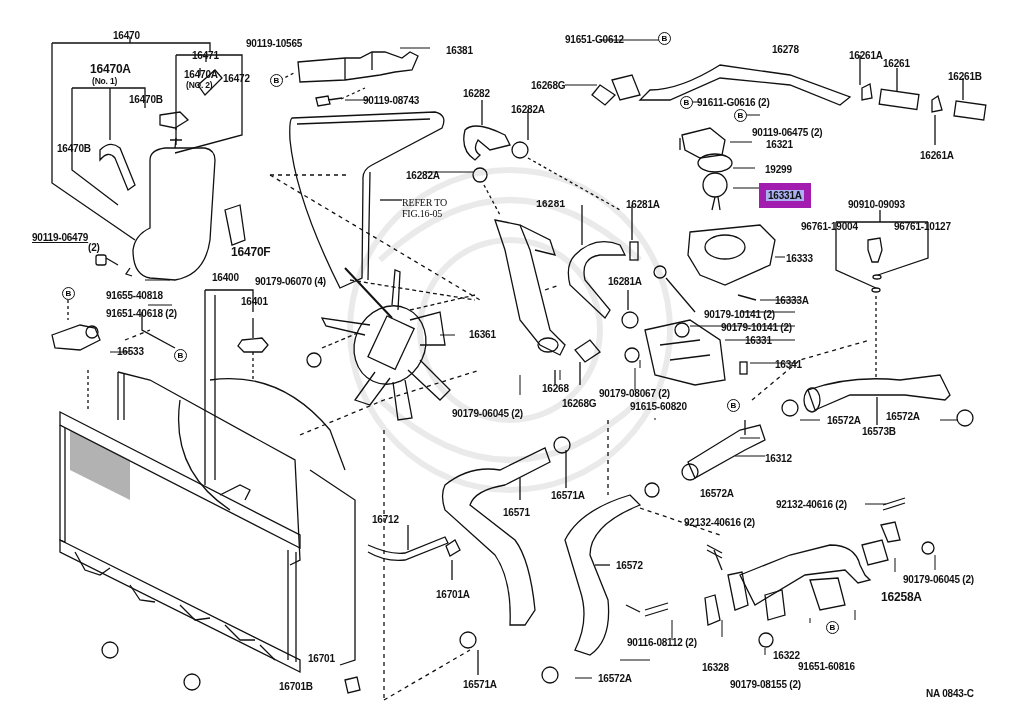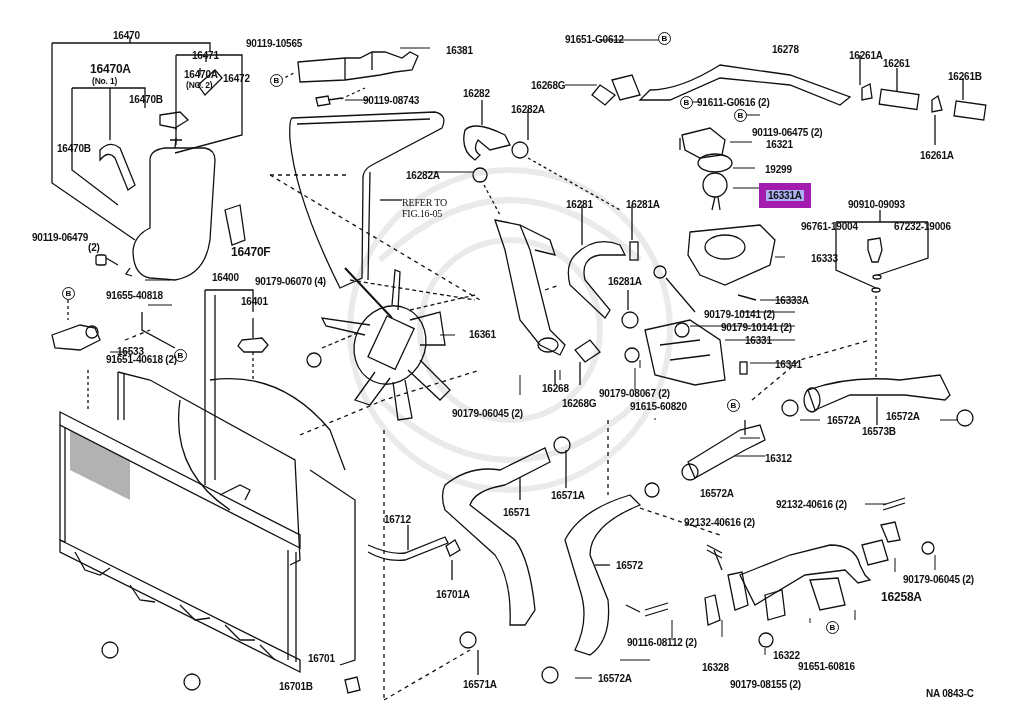--- a/index.html
+++ b/index.html
@@ -273,21 +273,21 @@
 <span class="lbl" style="left:113px;top:30px;">16470</span>
 <span class="lbl" style="left:192px;top:50px;text-align:right;">16471</span>
 <span class="lbl big" style="left:90px;top:64px;">16470A</span>
 <span class="lbl small" style="left:92px;top:76px;">(No. 1)</span>
 <span class="lbl" style="left:184px;top:69px;">16470A</span>
 <span class="lbl small" style="left:186px;top:80px;">(NO. 2)</span>
 <span class="lbl" style="left:223px;top:73px;">16472</span>
 <span class="lbl" style="left:129px;top:94px;">16470B</span>
 <span class="lbl" style="left:57px;top:143px;">16470B</span>
 <span class="lbl big" style="left:231px;top:247px;">16470F</span>
-<span class="lbl" style="left:32px;top:232px;">90119-06479</span>
+<span class="lbl" style="left:32px;top:232px;text-decoration:underline;">90119-06479</span>
 <span class="lbl" style="left:88px;top:242px;">(2)</span>
 
 <span class="lbl" style="left:246px;top:38px;">90119-10565</span>
 <span class="lbl" style="left:446px;top:45px;">16381</span>
 <span class="lbl" style="left:363px;top:95px;">90119-08743</span>
 <span class="lbl" style="left:463px;top:88px;">16282</span>
 <span class="lbl" style="left:511px;top:104px;">16282A</span>
 <span class="lbl" style="left:406px;top:170px;">16282A</span>
 <span class="lbl ref" style="left:402px;top:197px;">REFER TO</span>
 <span class="lbl ref" style="left:402px;top:208px;">FIG.16-05</span>
@@ -299,34 +299,34 @@
 <span class="lbl" style="left:752px;top:111px;margin-top:16px;">90119-06475 (2)</span>
 <span class="lbl" style="left:766px;top:139px;">16321</span>
 <span class="lbl" style="left:765px;top:164px;">19299</span>
 <span class="lbl hl" style="left: 759px; top: 183px; background: rgb(170, 176, 240);">16331A</span>
 <span class="lbl" style="left:849px;top:50px;">16261A</span>
 <span class="lbl" style="left:883px;top:58px;">16261</span>
 <span class="lbl" style="left:948px;top:71px;">16261B</span>
 <span class="lbl" style="left:920px;top:150px;">16261A</span>
 <span class="lbl" style="left:848px;top:199px;">90910-09093</span>
 <span class="lbl" style="left:801px;top:221px;">96761-19004</span>
-<span class="lbl" style="left:894px;top:221px;">67232-19006</span>
-
-<span class="lbl" style="left:566px;top:199px;">16281</span>
+<span class="lbl" style="left:894px;top:221px;">96761-10127</span>
+
+<span class="lbl" style="left:536px;top:199px;font-family:Liberation Mono, monospace;">16281</span>
 <span class="lbl" style="left:626px;top:199px;">16281A</span>
 <span class="lbl" style="left:608px;top:276px;">16281A</span>
-<span class="lbl" style="left:811px;top:253px;">16333</span>
+<span class="lbl" style="left:786px;top:253px;">16333</span>
 <span class="lbl" style="left:775px;top:295px;text-align:center;">16333A</span>
 <span class="lbl" style="left:704px;top:309px;">90179-10141 (2)</span>
 <span class="lbl" style="left:721px;top:322px;">90179-10141 (2)</span>
 <span class="lbl" style="left:745px;top:335px;">16331</span>
 <span class="lbl" style="left:775px;top:359px;">16341</span>
 
 <span class="lbl" style="left:106px;top:290px;">91655-40818</span>
-<span class="lbl" style="left:106px;top:308px;margin-top:46px;">91651-40618 (2)</span>
+<span class="lbl" style="left:106px;top:308px;">91651-40618 (2)</span>
 <span class="lbl" style="left:117px;top:346px;">16533</span>
 <span class="lbl" style="left:212px;top:272px;">16400</span>
 <span class="lbl" style="left:241px;top:296px;">16401</span>
 <span class="lbl" style="left:255px;top:276px;">90179-06070 (4)</span>
 <span class="lbl" style="left:469px;top:329px;">16361</span>
 
 <span class="lbl" style="left:542px;top:383px;">16268</span>
 <span class="lbl" style="left:562px;top:398px;">16268G</span>
 <span class="lbl" style="left:452px;top:408px;">90179-06045 (2)</span>
 <span class="lbl" style="left:599px;top:388px;">90179-08067 (2)</span>
@@ -343,21 +343,21 @@
 <span class="lbl big" style="left:881px;top:592px;">16258A</span>
 <span class="lbl" style="left:627px;top:637px;">90116-08112 (2)</span>
 <span class="lbl" style="left:702px;top:662px;">16328</span>
 <span class="lbl" style="left:773px;top:650px;">16322</span>
 <span class="lbl" style="left:798px;top:661px;text-align:center;">91651-60816</span>
 <span class="lbl" style="left:730px;top:679px;">90179-08155 (2)</span>
 
 <span class="lbl" style="left:503px;top:507px;">16571</span>
 <span class="lbl" style="left:551px;top:490px;">16571A</span>
 <span class="lbl" style="left:463px;top:679px;">16571A</span>
-<span class="lbl" style="left:384px;top:514px;">16712</span>
+<span class="lbl" style="left:372px;top:514px;">16712</span>
 <span class="lbl" style="left:436px;top:589px;">16701A</span>
 <span class="lbl" style="left:308px;top:653px;">16701</span>
 <span class="lbl" style="left:279px;top:681px;">16701B</span>
 <span class="lbl" style="left:616px;top:560px;">16572</span>
 <span class="lbl" style="left:598px;top:673px;">16572A</span>
 
 <span class="lbl" style="left:926px;top:688px;">NA 0843-C</span>
 
 </div>
 

